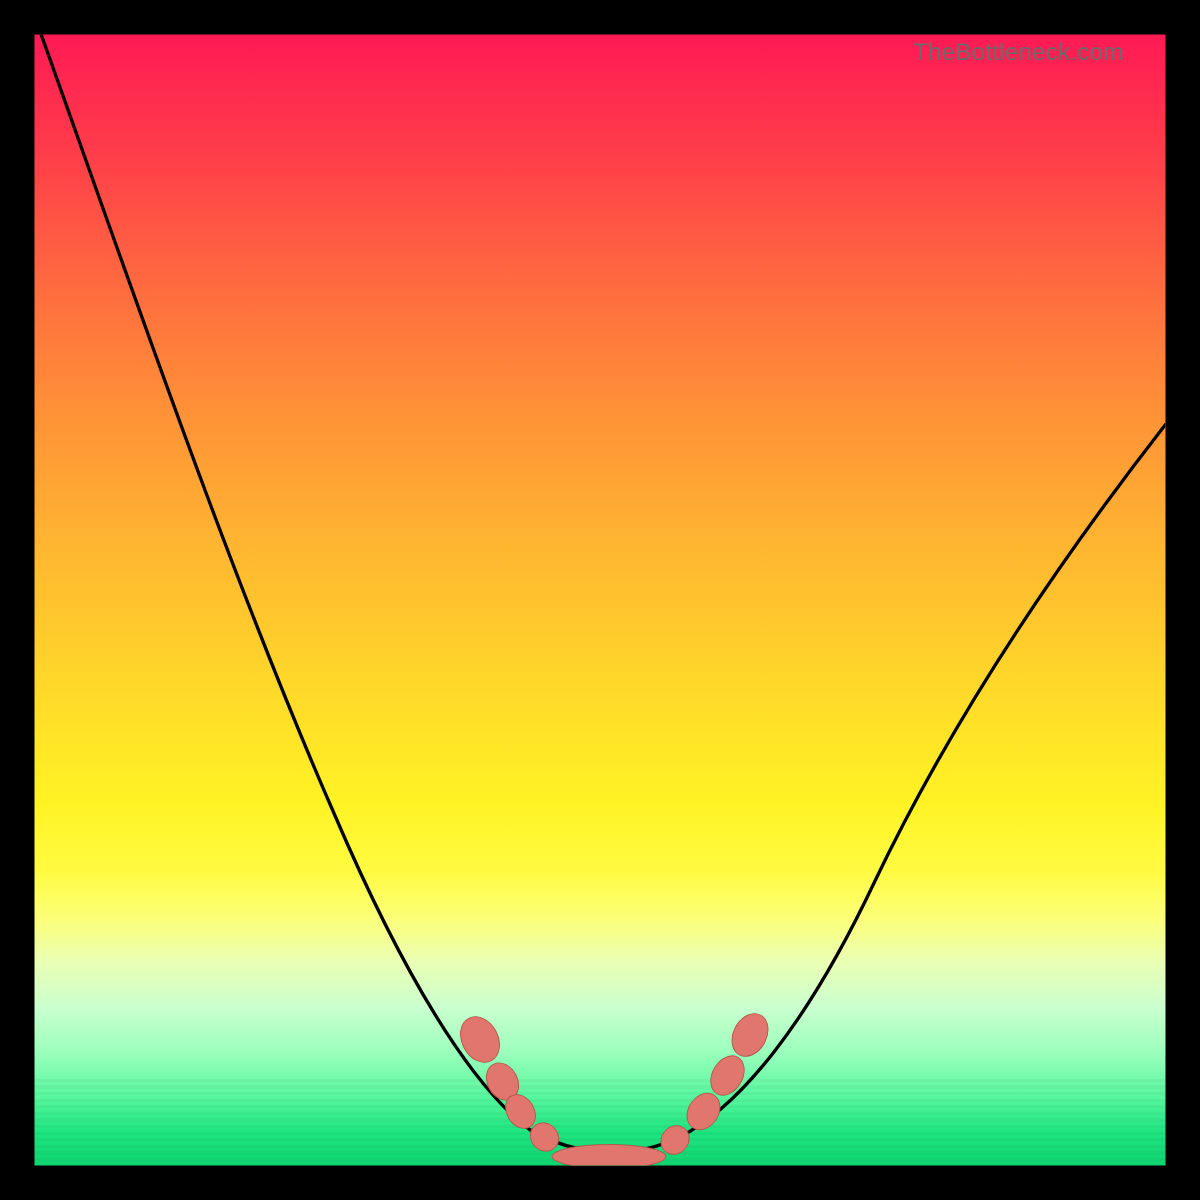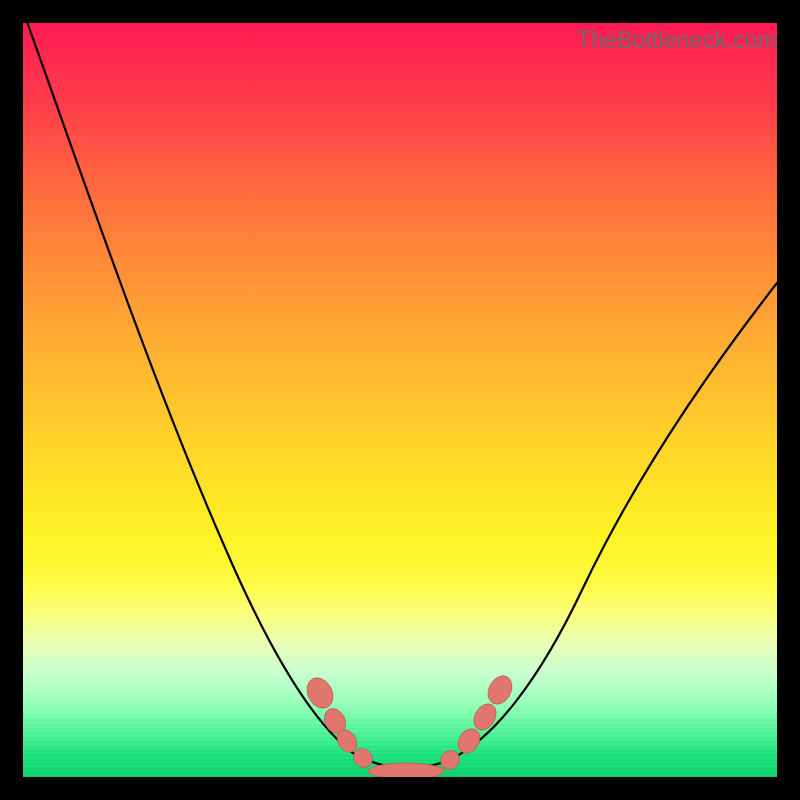--- a/index.html
+++ b/index.html
@@ -53,23 +53,23 @@
       repeating-linear-gradient(to bottom,
         rgba(255,255,255,0.00) 0px, rgba(255,255,255,0.00) 2.2px,
         rgba(0,0,0,0.055) 2.2px, rgba(0,0,0,0.055) 4.4px
       );
     mix-blend-mode: multiply;
     opacity: 0.55;
   }
   .watermark {
     position: absolute;
     top: 4px;
-    right: 0;
+    right: 28px;
     color: #6b6b6b;
-    font-size: 23px;
+    font-size: 16px;
     font-weight: 500;
     letter-spacing: 0.2px;
     user-select: none;
   }
   svg.curve {
     position: absolute;
     left: 0;
     top: 0;
     width: 754px;
     height: 754px;

